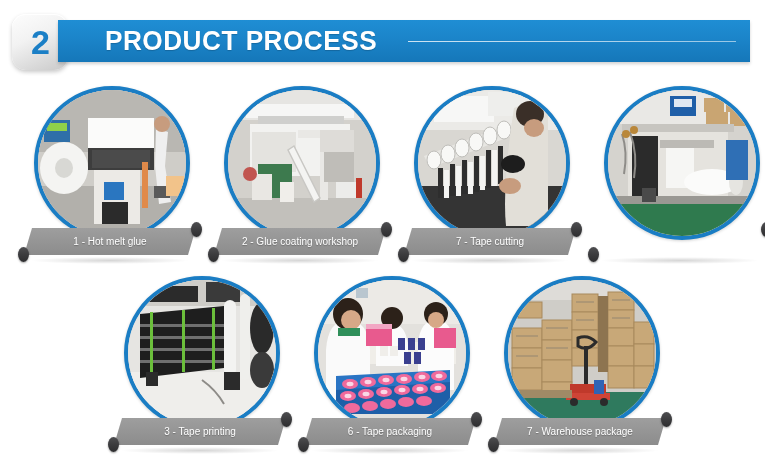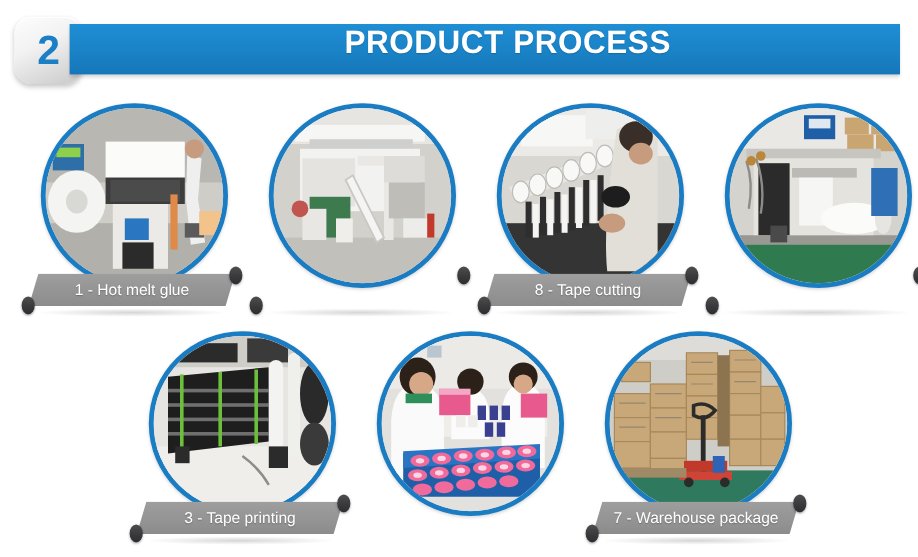--- a/index.html
+++ b/index.html
@@ -23,21 +23,21 @@
   }
   .badge-num{
     font-size:34px;font-weight:bold;color:#1b7fc6;line-height:1;
     letter-spacing:-1px;
   }
   .bluebar{
     position:absolute;left:58px;top:20px;width:692px;height:42px;
     background:linear-gradient(180deg,#1f8ed4 0%,#1b84c9 45%,#1577b9 100%);
     box-shadow:0 2px 3px rgba(0,0,0,.18);
   }
-  .bluebar-inner{position:relative;width:100%;height:100%;display:flex;align-items:center;flex-direction:column;}
+  .bluebar-inner{position:relative;width:100%;height:100%;display:flex;align-items:center;}
   .title{
     margin-left:47px;
     color:#ffffff;font-size:27px;font-weight:bold;letter-spacing:.5px;
     text-transform:uppercase;white-space:nowrap;
     text-shadow:0 1px 1px rgba(0,0,0,.18);
     transform:scaleX(.97);transform-origin:left center;
   }
   .rule{
     margin-left:22px;flex:1;height:1px;margin-right:14px;
     background:linear-gradient(90deg,rgba(255,255,255,.78),rgba(255,255,255,.55));
@@ -65,21 +65,21 @@
   
   .labelwrap{position:absolute;left:6px;top:140px;width:184px;height:40px;}
   .lbl{
     position:absolute;left:6px;top:6px;width:172px;height:27px;
     background:linear-gradient(180deg,#9e9e9e 0%,#949494 55%,#8c8c8c 100%);
     clip-path:polygon(8px 0, 100% 0, calc(100% - 8px) 100%, 0 100%);
     display:flex;align-items:center;justify-content:center;
     box-shadow:0 2px 3px rgba(0,0,0,.18);
   }
   .lbl span{
-    color:#ffffff;font-size:13px;white-space:nowrap;
+    color:#ffffff;font-size:10px;white-space:nowrap;
     text-shadow:0 1px 1px rgba(0,0,0,.25);
     padding:0 4px;
   }
   .lbl.narrow span{font-size:12.4px;transform:scaleX(.88);transform-origin:center;}
   .pin{
     position:absolute;width:11px;height:15px;border-radius:50%;
     background:linear-gradient(180deg,#4e4e50 0%,#3a3a3c 55%,#2d2d2f 100%);
     box-shadow:0 1px 2px rgba(0,0,0,.35);
   }
   .pin.tr{right:0px;top:0px;}
@@ -162,20 +162,23 @@
             <rect x="92" y="40" width="34" height="22" fill="#dedcd8"></rect>
             <rect x="96" y="62" width="30" height="30" fill="#bfbdb8"></rect>
             <rect x="108" y="92" width="26" height="16" fill="#ececea"></rect>
             <rect x="128" y="88" width="6" height="20" fill="#c0392b"></rect>
             <rect x="52" y="92" width="14" height="20" fill="#f0eeea"></rect>
           </svg>
         </div>
       </div>
       <div class="labelwrap">
         <div class="shadow-under"></div>
+        <div class="lbl">
+          <span>2 - Glue coating workshop</span>
+        </div>
         <div class="pin tr"></div>
         <div class="pin bl"></div>
       </div>
     </div>
 
     <div class="cell">
       <div class="oval">
         <div class="ph">
           <svg viewBox="0 0 148 146" preserveAspectRatio="none">
             <rect x="0" y="0" width="148" height="146" fill="#d9d7d2"></rect>
@@ -211,21 +214,21 @@
             <ellipse cx="112" cy="24" rx="14" ry="13" fill="#3a2f28"></ellipse>
             <ellipse cx="116" cy="38" rx="10" ry="9" fill="#c79c7e"></ellipse>
             <ellipse cx="95" cy="74" rx="12" ry="9" fill="#1d1d1d"></ellipse>
             <ellipse cx="92" cy="96" rx="11" ry="8" fill="#c79c7e"></ellipse>
           </svg>
         </div>
       </div>
       <div class="labelwrap">
         <div class="shadow-under"></div>
         <div class="lbl">
-          <span>8 - Tape cutting</span>
+          <span>7 - Tape cutting</span>
         </div>
         <div class="pin tr"></div>
         <div class="pin bl"></div>
       </div>
     </div>
 
     <div class="cell">
       <div class="oval">
         <div class="ph">
           <svg viewBox="0 0 148 146" preserveAspectRatio="none">
@@ -379,20 +382,28 @@
                 <ellipse cx="121" cy="96" rx="3.5" ry="2.2"></ellipse>
               <ellipse cx="30" cy="116" rx="3.5" ry="2.2"></ellipse>
                 <ellipse cx="48" cy="114" rx="3.5" ry="2.2"></ellipse>
               <ellipse cx="66" cy="112" rx="3.5" ry="2.2"></ellipse>
                 <ellipse cx="84" cy="110" rx="3.5" ry="2.2"></ellipse>
               <ellipse cx="102" cy="109" rx="3.5" ry="2.2"></ellipse>
                 <ellipse cx="120" cy="108" rx="3.5" ry="2.2"></ellipse>
             </g>
           </svg>
         </div>
+      </div>
+      <div class="labelwrap">
+        <div class="shadow-under"></div>
+        <div class="lbl">
+          <span>6 - Tape packaging</span>
+        </div>
+        <div class="pin tr"></div>
+        <div class="pin bl"></div>
       </div>
     </div>
 
     <div class="cell">
       <div class="oval">
         <div class="ph">
           <svg viewBox="0 0 148 146" preserveAspectRatio="none">
             <rect x="0" y="0" width="148" height="146" fill="#cfcdc8"></rect>
             <rect x="0" y="0" width="148" height="20" fill="#dedcd8"></rect>
             <rect x="0" y="112" width="148" height="34" fill="#2f7a5e"></rect>

